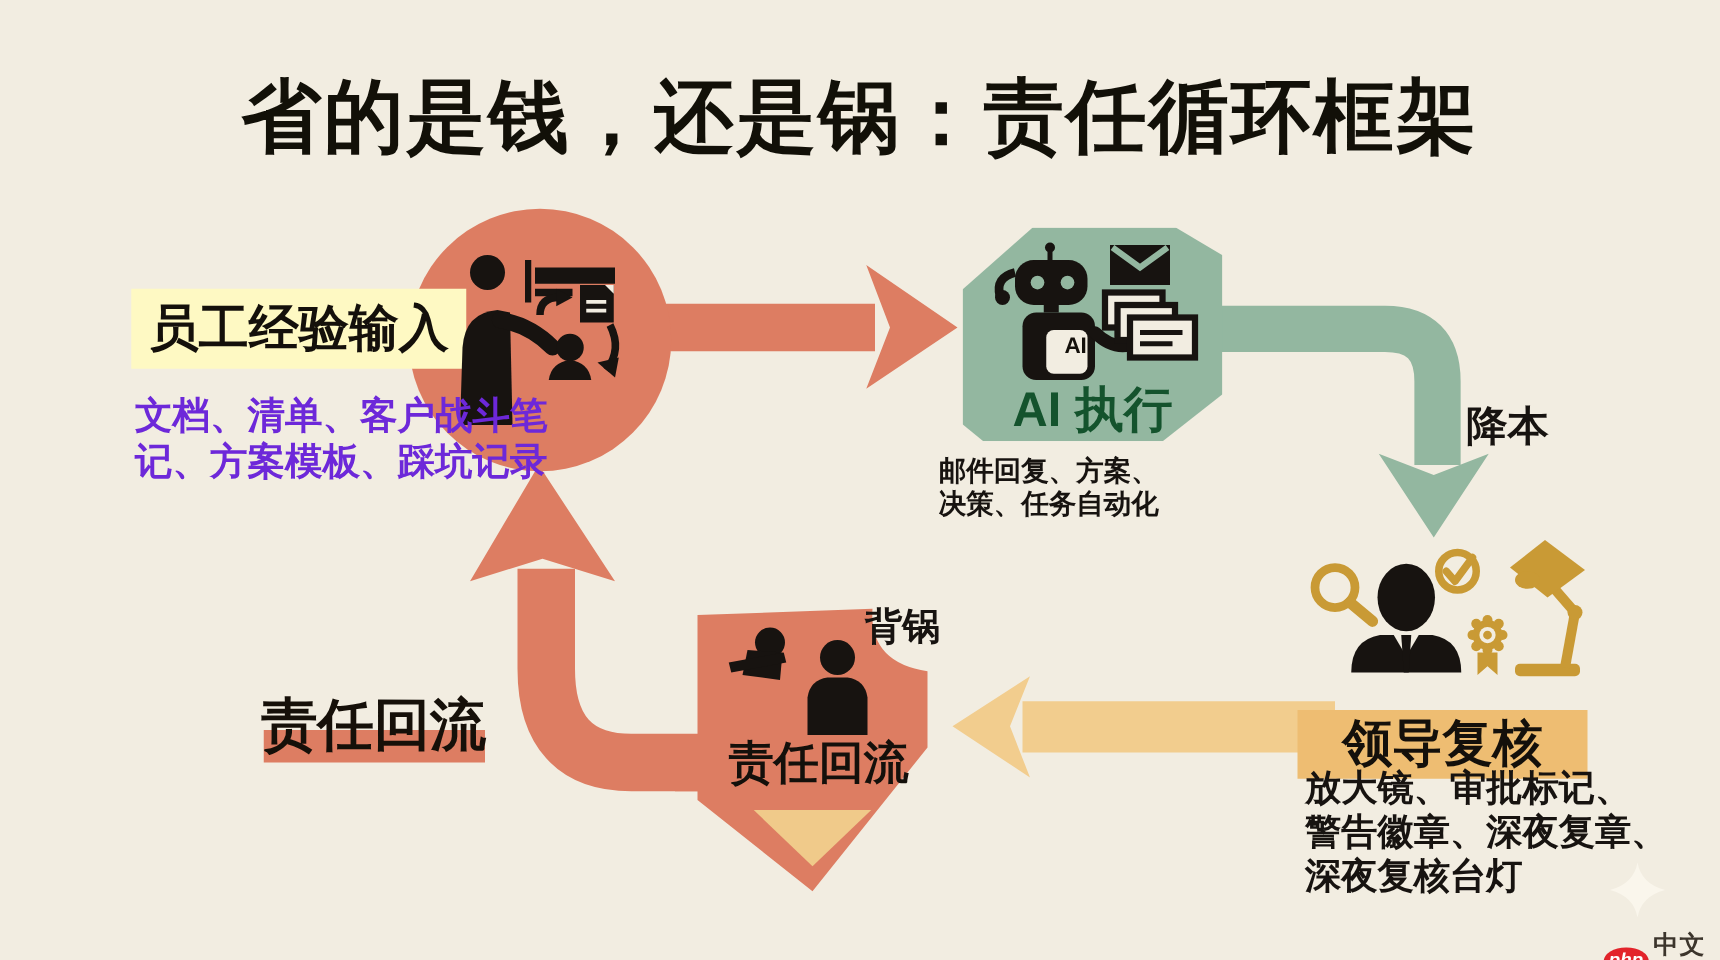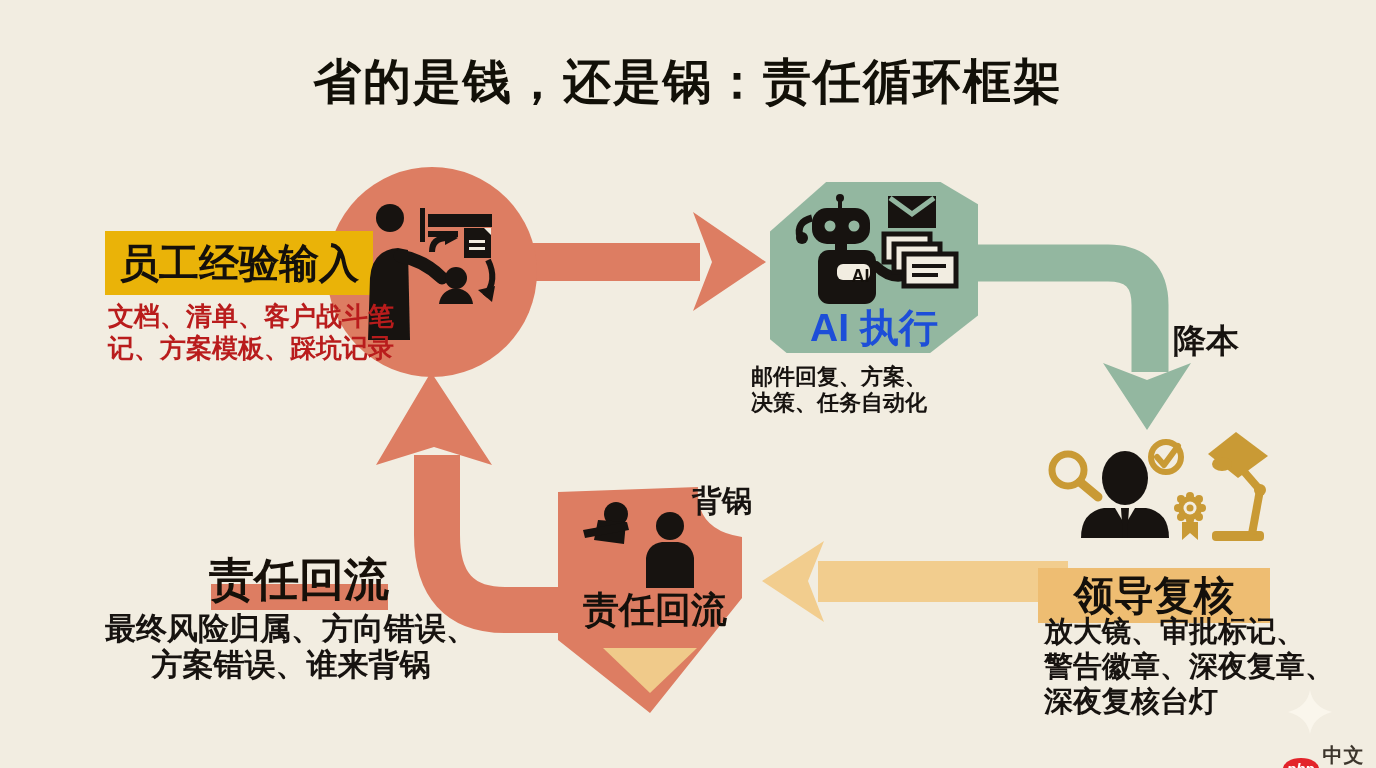--- a/index.html
+++ b/index.html
@@ -4,47 +4,47 @@
 <style>
   * { margin:0; padding:0; box-sizing:border-box; }
   body { font-family:"Liberation Sans","DejaVu Sans",sans-serif; background:#d8d4c8; }
   .stage {
     position:relative; width:1376px; height:768px; overflow:hidden;
     background:#f2ede1; font-weight:900; color:#171310;
   }
   .abs { position:absolute; }
   .title {
     left:0; top:50px; width:1376px; text-align:center;
-    font-size:48px; font-weight:900; letter-spacing:2px; color:#121008;
+    font-size:64px; font-weight:900; letter-spacing:2px; color:#121008;
   }
   svg.layer { position:absolute; left:0; top:0; }
 
   
   .emp-circle { left:327px; top:167px; width:210px; height:210px; border-radius:50%; background:#dd7d62; z-index:2; }
   .emp-label {
-    left:105px; top:231px; width:268px; height:64px; background:#eab308; z-index:3;
+    left:105px; top:231px; width:268px; height:64px; background:#fef9c3; z-index:3;
     font-size:40px; line-height:64px; text-align:center; color:#14100b;
   }
   .emp-desc {
-    left:108px; top:301px; width:352px; z-index:4;
-    font-size:26px; line-height:1.22; white-space:pre-line; color:#b91c1c;
+    left:108px; top:315px; width:352px; z-index:4;
+    font-size:30px; line-height:1.22; white-space:pre-line; color:#6d28d9;
   }
   .emp-icon { left:352px; top:198px; z-index:4; }
 
   
   .ai-shape {
     left:770px; top:182px; width:208px; height:171px; background:#93b7a0; z-index:2;
     clip-path:polygon(27% 0, 82% 0, 100% 13%, 100% 78%, 77% 100%, 8% 100%, 0 92%, 0 29%);
   }
   .ai-icon { left:788px; top:192px; z-index:3; }
   .ai-chip {
-    left:837px; top:264px; width:33px; height:16px; background:#f2ede1; border-radius:6px; z-index:4;
+    left:837px; top:264px; width:33px; height:35px; background:#f2ede1; border-radius:6px; z-index:4;
     font-size:18px; line-height:25px; text-align:center; color:#14100b;padding-left:14px;
   }
-  .ai-label { left:770px; top:301px; width:208px; z-index:4; text-align:center; font-size:39px; color:#1d4ed8; }
+  .ai-label { left:770px; top:301px; width:208px; z-index:4; text-align:center; font-size:39px; color:#14532d; }
   .ai-desc { left:751px; top:364px; width:330px; z-index:4; font-size:22px; line-height:1.18; white-space:pre-line; }
   .cost-label { left:1173px; top:273px; font-size:33px; z-index:4;margin-top:46px; }
 
   
   .leader-icons { left:1036px; top:430px; z-index:3; }
   .leader-label {
     left:1038px; top:548px; width:232px; height:55px; background:#eebd72; z-index:3;
     font-size:40px; line-height:55px; text-align:center; color:#14100b;margin-top:20px;
   }
   .leader-desc { left:1044px; top:614px; width:330px; z-index:4; font-size:29px; line-height:1.21; white-space:pre-line; }
@@ -208,22 +208,20 @@
       <circle cx="135" cy="48" r="14"></circle>
       <path d="M 111 110 L 111 80 Q 113 66 127 64 L 143 64 Q 157 66 159 80 L 159 110 Z"></path>
     </g>
     <polygon points="68,170 162,170 115,215" fill="#f0ca8a"></polygon>
   </svg>
   <div class="abs blame-label">责任回流</div>
   <div class="abs blame-tag">背锅</div>
 
   <div class="abs bf-bar"></div>
   <div class="abs bf-label">责任回流</div>
-  <div class="abs bf-desc">最终风险归属、方向错误、
-方案错误、谁来背锅</div>
 
   <svg class="abs sparkle" width="44" height="44" viewBox="0 0 44 44">
     <path d="M 22 0 Q 25 17 44 22 Q 25 27 22 44 Q 19 27 0 22 Q 19 17 22 0" fill="#faf6ec"></path>
   </svg>
   <div class="abs logo">
     <span class="logo-badge">php</span>
     <span class="logo-site">中文网</span>
   </div>
 
 </div>

